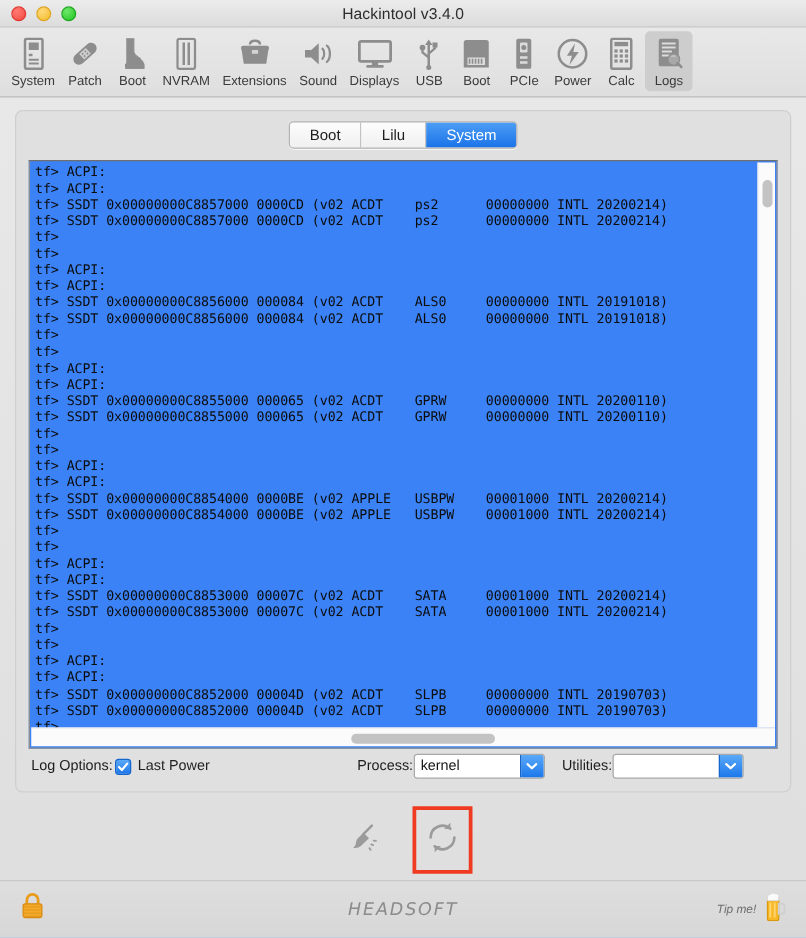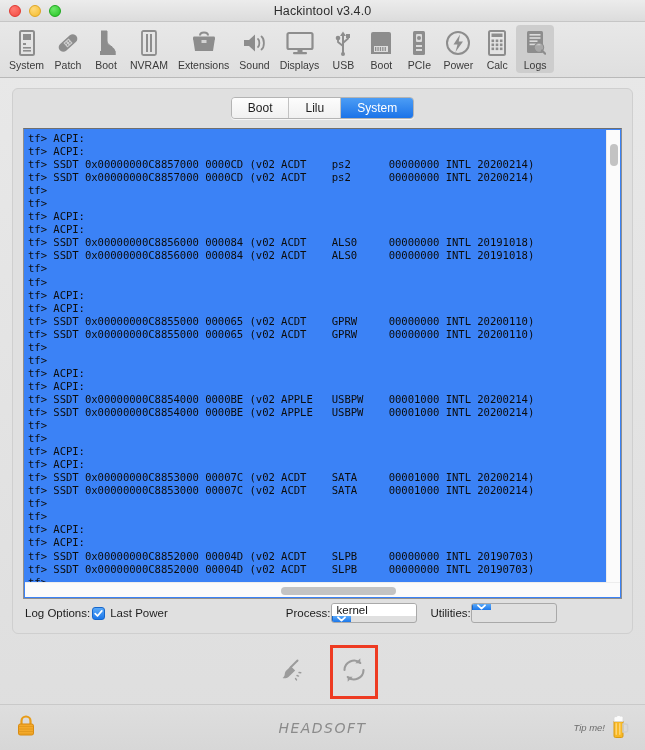--- a/index.html
+++ b/index.html
@@ -141,21 +141,20 @@
     background: linear-gradient(#5aa9f8, #1c77ea);
     border: 1px solid #1566cc;
     display: flex; align-items: center; justify-content: center;
   }
   .checkbox svg { display: block; }
   .spacer-a { width: 118px; }
   .spacer-b { width: 14px; }
   .combo {
     display: flex; height: 20px; border-radius: 3px; overflow: hidden;
     border: 1px solid #a9a9a9;
-    flex-direction: column;
   }
   .combo .field {
     background: #fff; display: flex; align-items: center;
     padding: 0 5px; font-size: 11.5px; color: #141414;
   }
   .combo.process .field { width: 84px; }
   .combo.contains .field { width: 84px; }
   .combo .arrow {
     width: 19px; background: linear-gradient(#5aa9f8, #1c77ea);
     display: flex; align-items: center; justify-content: center;

